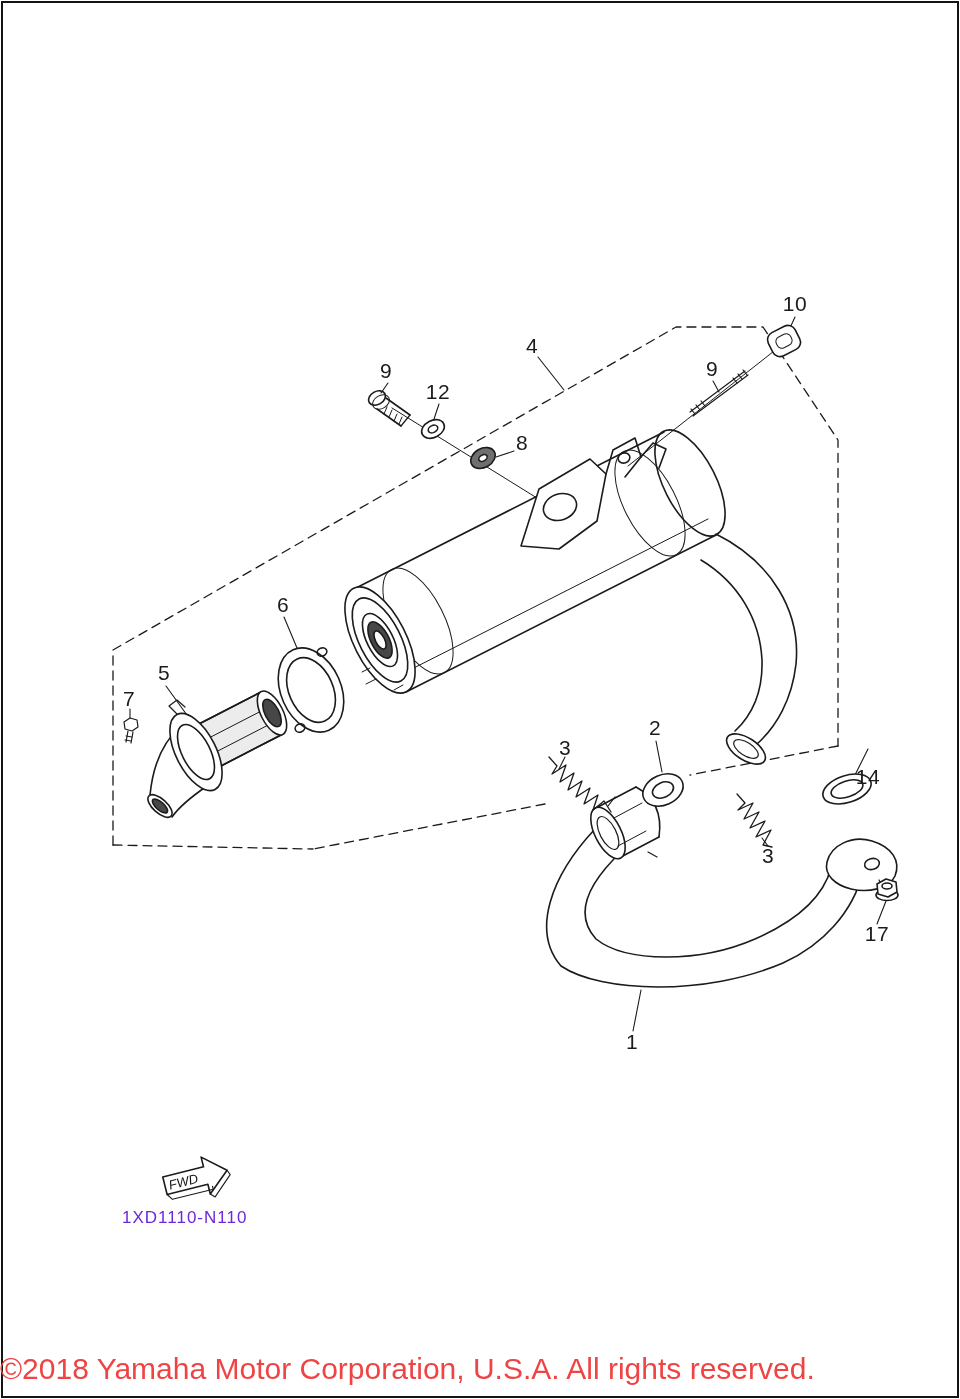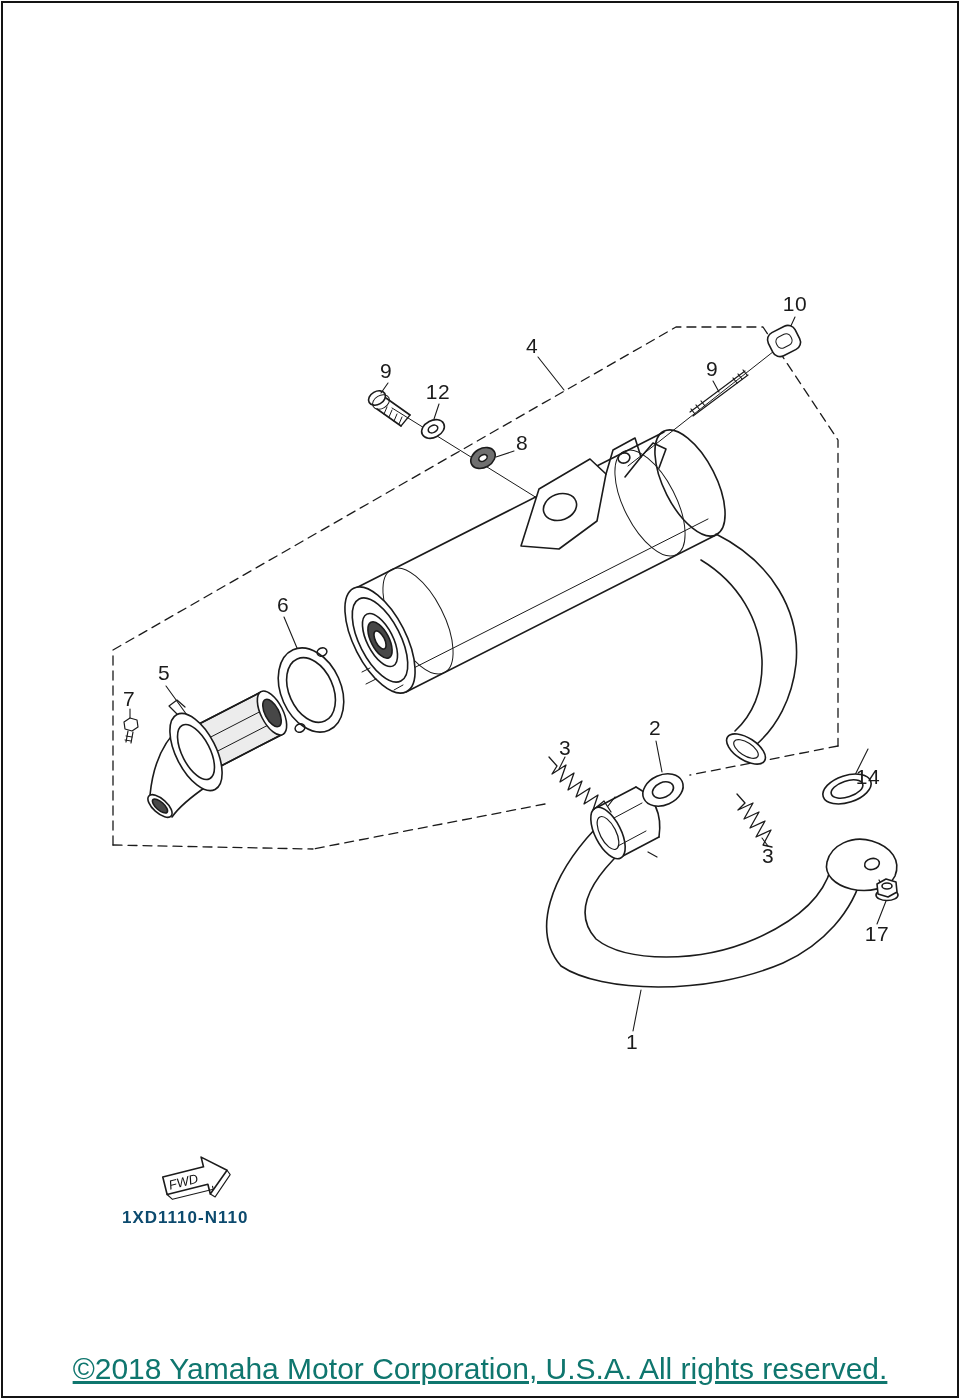--- a/index.html
+++ b/index.html
@@ -8,25 +8,25 @@
     font-family:"Liberation Sans",sans-serif;overflow:hidden;
   }
   .frame{position:absolute;inset:1px;border:2px solid #141414;pointer-events:none;}
   svg.diagram{position:absolute;left:0;top:0;}
   .callout{
     position:absolute;transform:translate(-50%,-50%);
     font-size:21px;color:#1b1b1b;line-height:1;letter-spacing:0.5px;
   }
   .diagram-code{
     position:absolute;left:122px;top:1208px;font-size:17px;
-    letter-spacing:1px;color:#0c4a6e;font-weight:bold;
+    letter-spacing:1px;color:#6d28d9;
   }
   .copyright{
-    position:absolute;left:0;right:0;top:1352px;text-align:center;
-    font-size:30px;color:#0f766e;white-space:nowrap;text-decoration:underline;
+    position:absolute;left:0;right:0;top:1352px;text-align:left;
+    font-size:30px;color:#ef4444;white-space:nowrap;
   }
 </style>
 </head>
 <body>
 
 <div class="frame"></div>
 
 <svg class="diagram" width="960" height="1399" viewBox="0 0 960 1399">
   <g fill="none" stroke="#1b1b1b" stroke-width="1.6" stroke-linecap="round" stroke-linejoin="round">
 

